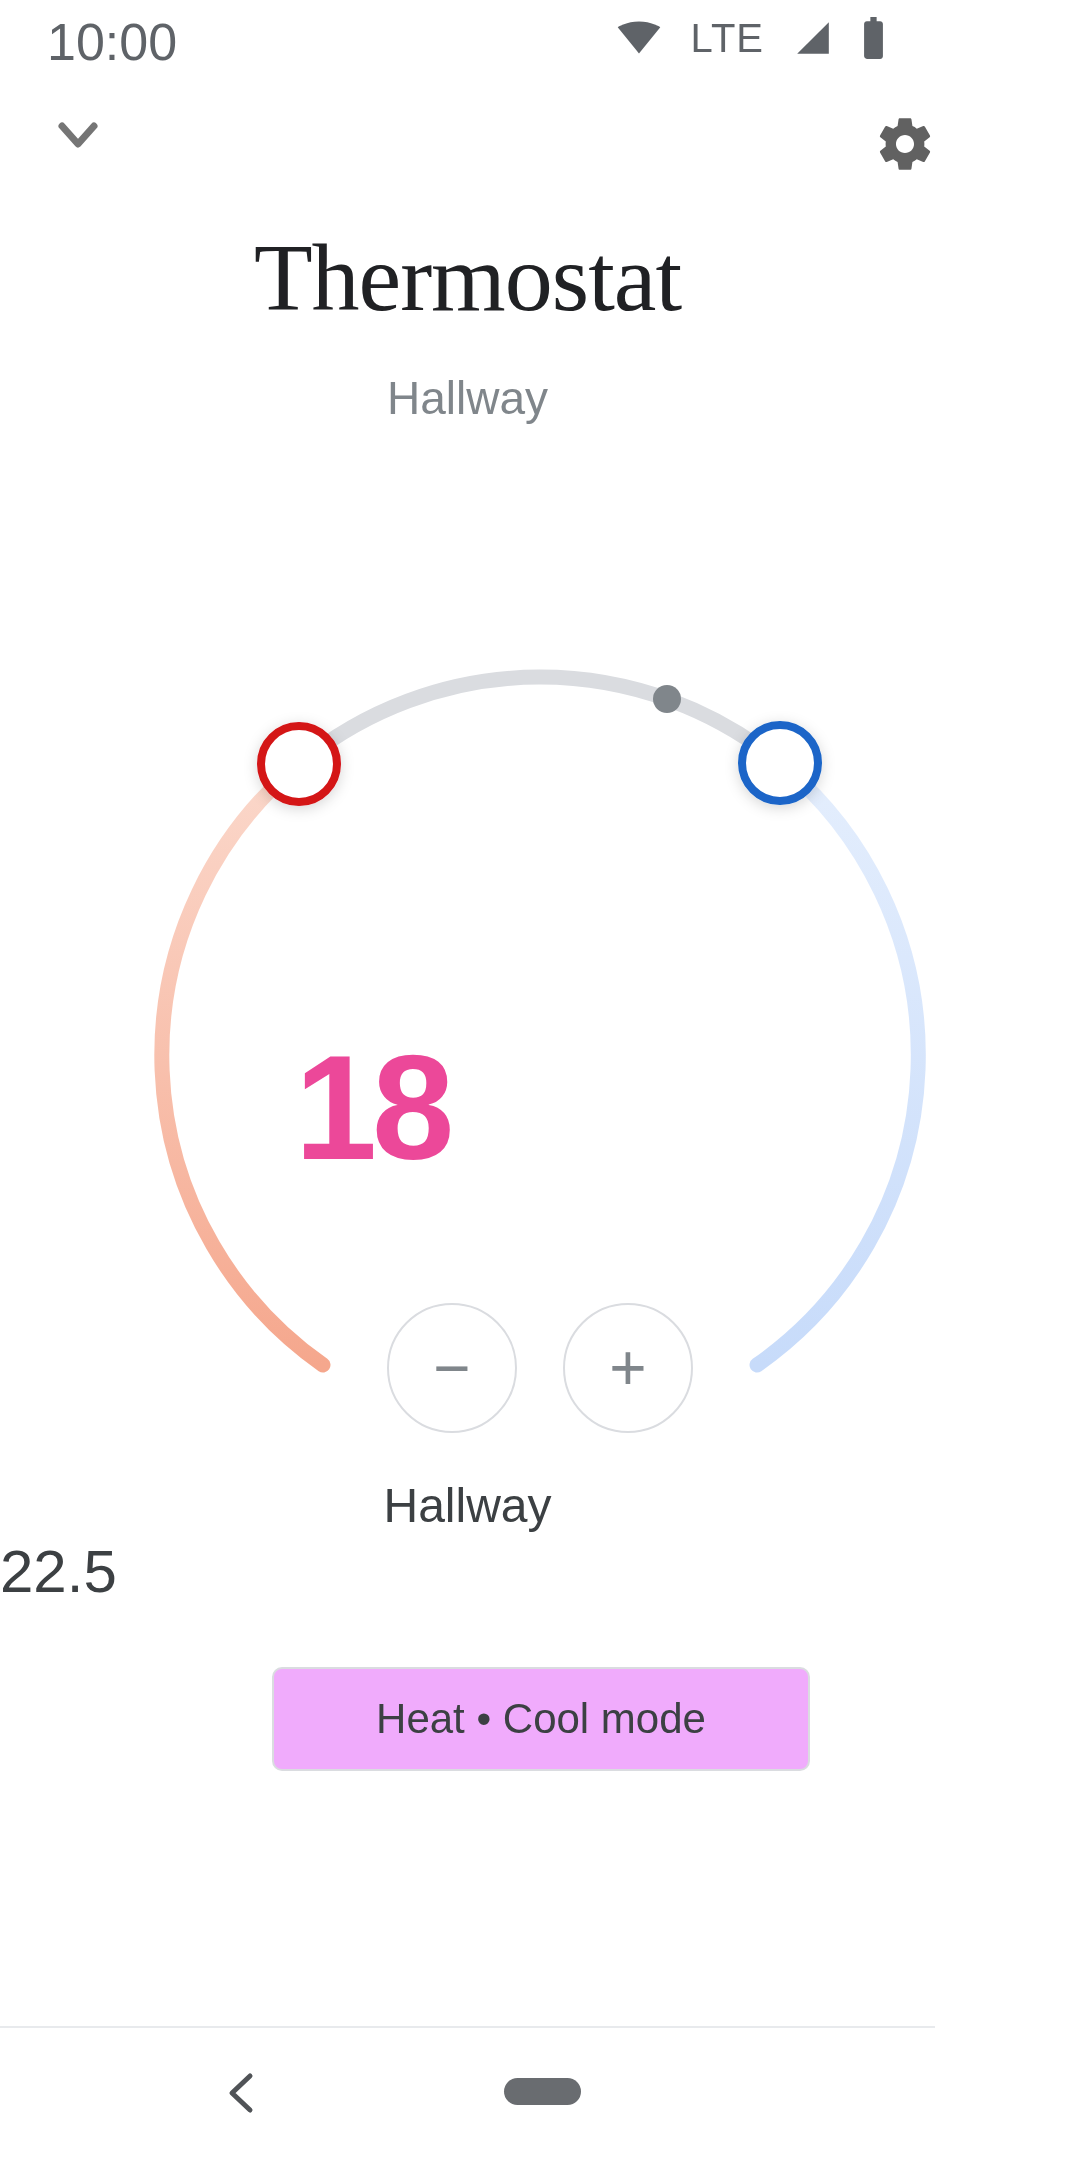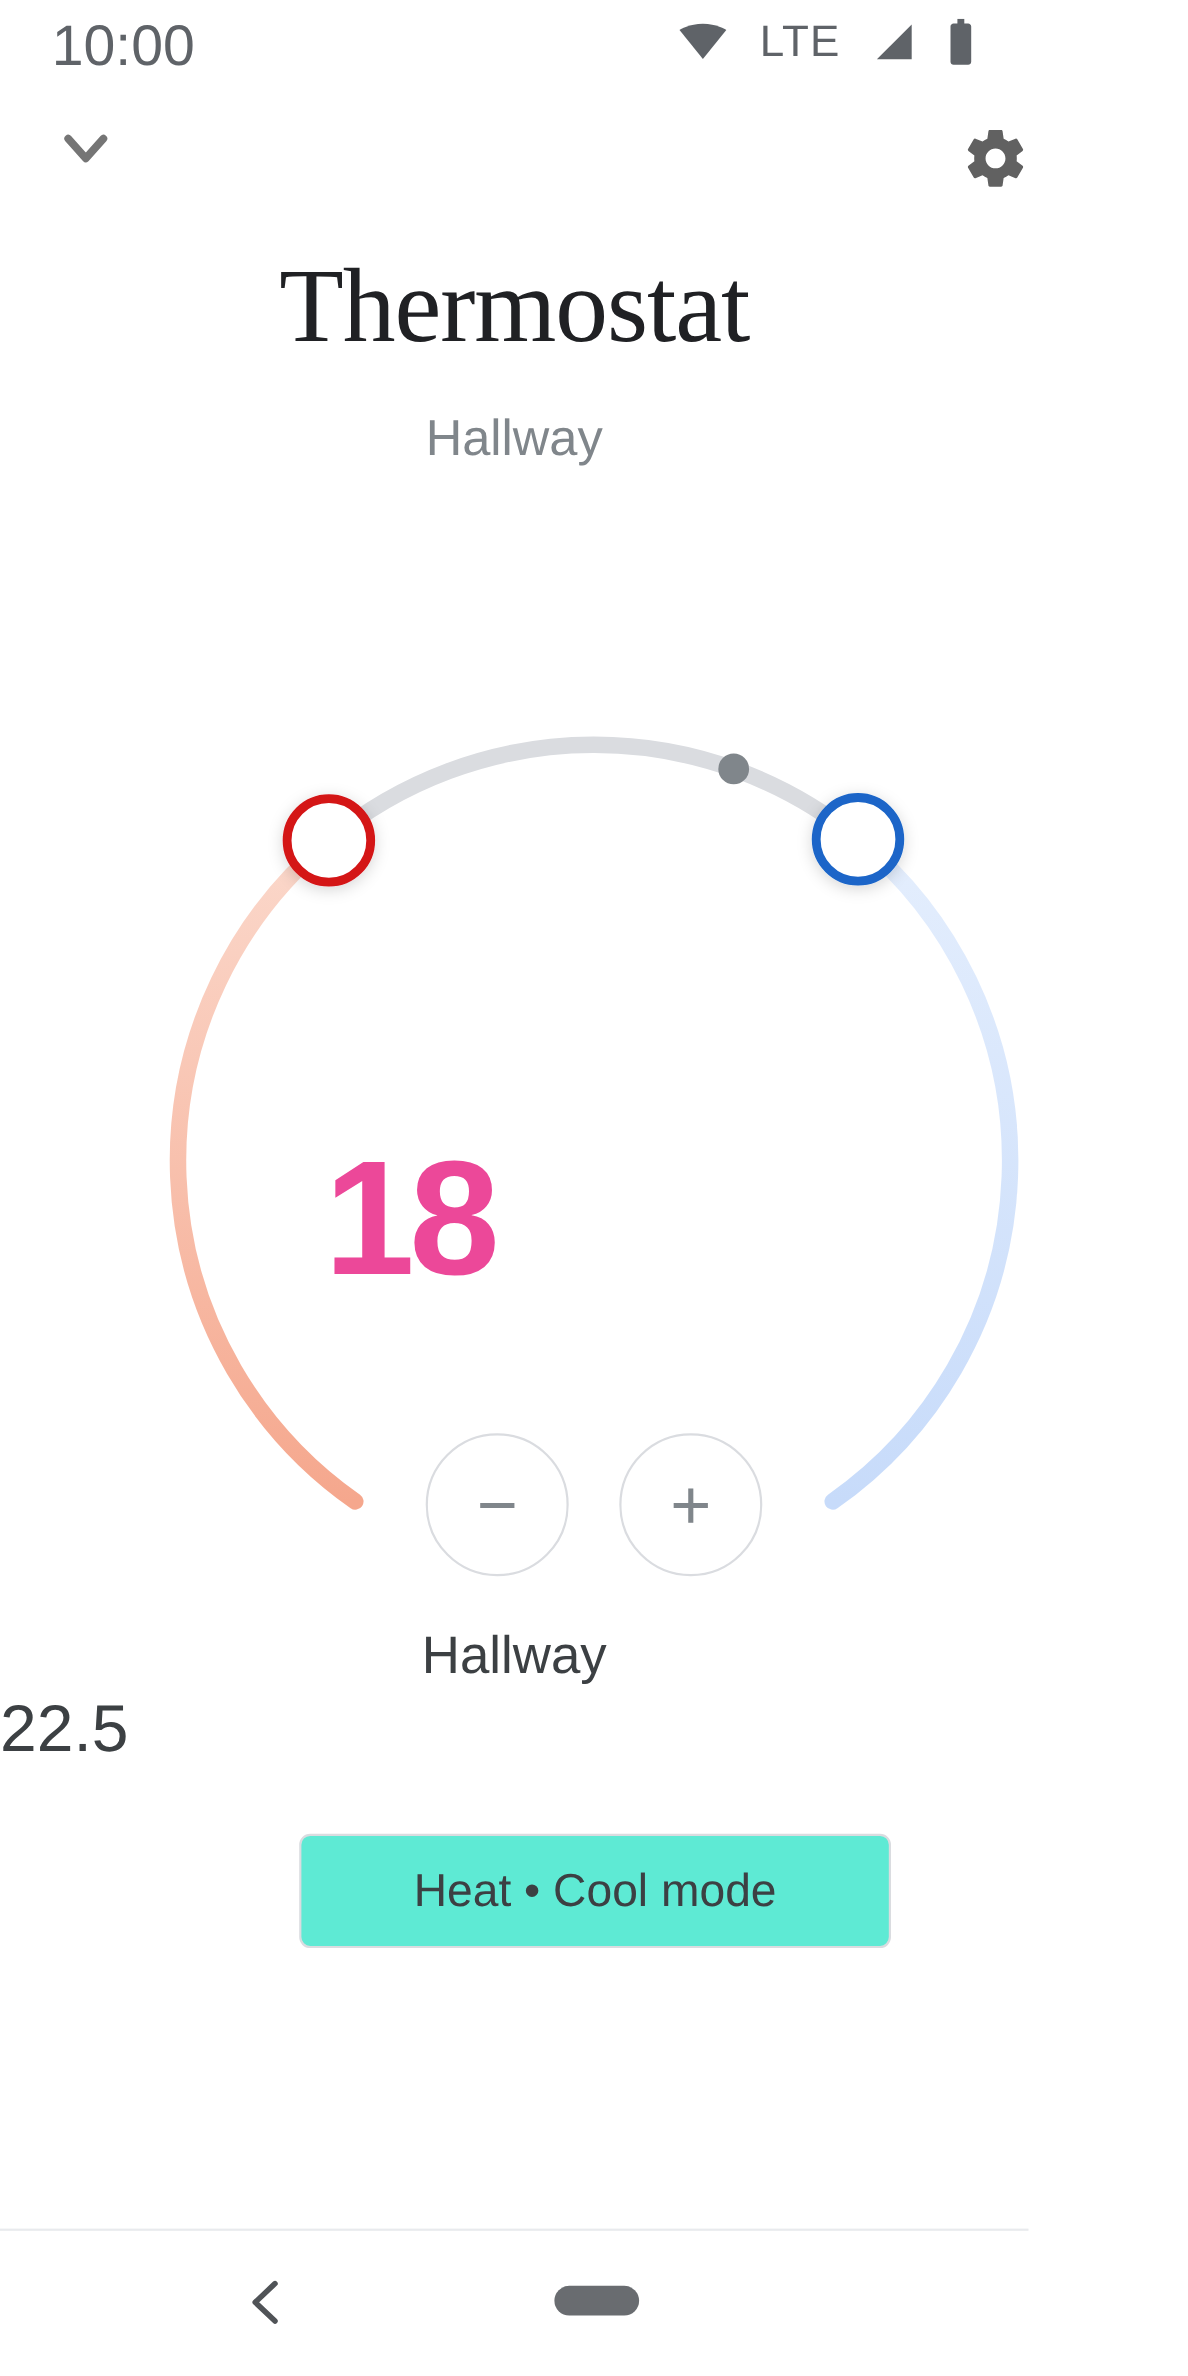--- a/index.html
+++ b/index.html
@@ -38,21 +38,21 @@
   .dec-btn{left:387px;top:1303px;}
   .inc-btn{left:563px;top:1303px;}
 
   
   .indoor-label{position:absolute;top:1480px;left:0;width:100%;text-align:center;
                 font-size:48px;color:#3c4043;line-height:52px;}
   .indoor-value{position:absolute;top:1540px;left:0;width:100%;
                 font-size:60px;color:#3c4043;line-height:64px;}
 
   
-  .mode-btn{position:absolute;left:272px;top:1667px;width:538px;height:104px;background:#5eead4;
+  .mode-btn{position:absolute;left:272px;top:1667px;width:538px;height:104px;background:#f0abfc;
             border:2px solid #dadce0;border-radius:10px;font-size:42px;color:#3c4043;
             display:flex;align-items:center;justify-content:center;cursor:pointer;
             font-family:"Liberation Sans",sans-serif;}
 
   
   .nav-divider{position:absolute;left:0;top:2026px;width:1080px;height:2px;background:#e8eaed;}
   .nav-back{position:absolute;left:210px;top:2062px;width:60px;height:60px;background:none;border:none;padding:0;cursor:pointer;}
   .home-pill{position:absolute;left:504px;top:2078px;width:77px;height:27px;border-radius:14px;
              background:#696c70;border:none;padding:0;cursor:pointer;}
 </style>

